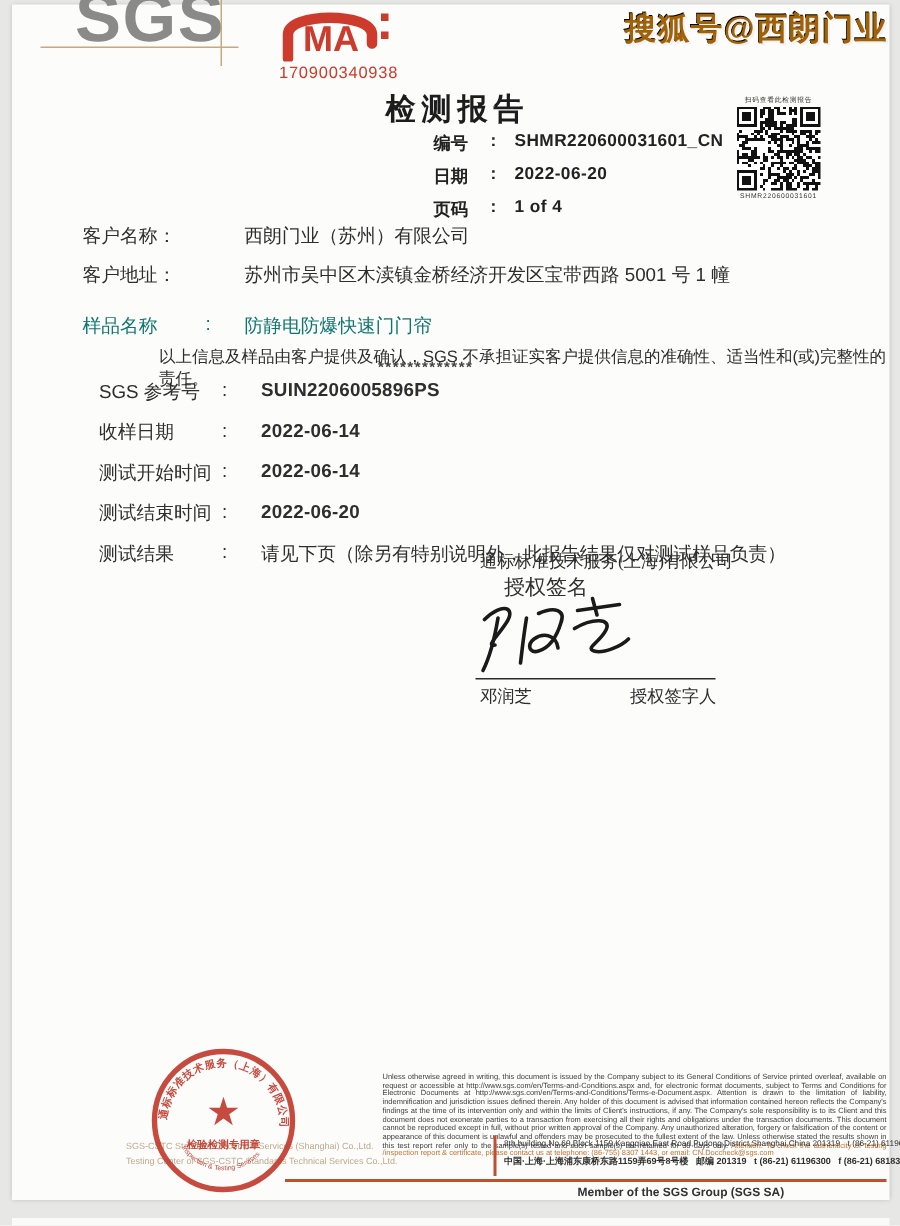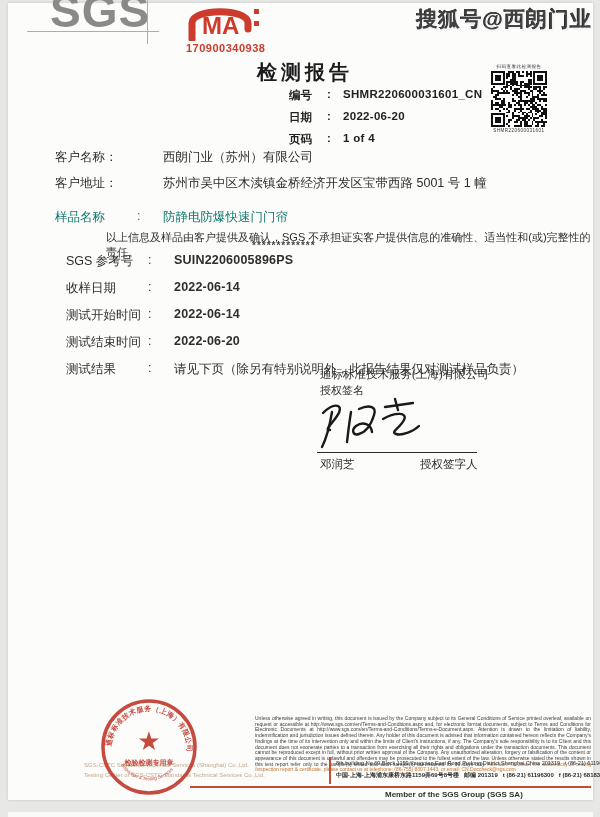--- a/index.html
+++ b/index.html
@@ -7,22 +7,22 @@
   .screen{position:relative;width:600px;height:817px;overflow:hidden;}
   .page{position:absolute;left:8px;top:3px;width:585px;height:797px;background:#fcfcfb;box-shadow:0 0 3px rgba(0,0,0,.15);}
   .next-page{position:absolute;left:8px;top:812px;width:585px;height:5px;background:#fafaf9;}
   .abs{position:absolute;}
 
   
   .sgs-logo{left:50px;top:-16px;font-size:46px;font-weight:900;color:#8a8a88;letter-spacing:1px;font-family:"Liberation Sans",sans-serif;}
   .crop-h{left:27px;top:31px;width:132px;height:1px;background:#c9a87c;}
   .crop-v{left:147px;top:0;width:1px;height:44px;background:#c9a87c;}
   .cma-block{left:182px;top:1px;width:110px;}
-  .cma-number{font-size:11px;font-weight:700;color:#cc3b2b;letter-spacing:.5px;margin-top:-3px;margin-left:4px;}
-  .watermark{right:8px;top:5px;font-size:21px;font-weight:900;color:#404040;letter-spacing:1px;
+  .cma-number{font-size:11px;font-weight:400;color:#cc3b2b;letter-spacing:.5px;margin-top:-3px;margin-left:4px;}
+  .watermark{right:8px;top:5px;font-size:21px;font-weight:900;color:#a16207;letter-spacing:1px;
              text-shadow:1.5px 1.5px 0 #f1f1f1, -0.5px -0.5px 0 #000;}
 
   
   .report-title{left:257px;top:59px;font-size:20px;font-weight:700;letter-spacing:4px;color:#1c1c1c;}
   .title-rows{left:289px;top:88px;display:grid;grid-template-columns:38px 16px auto;row-gap:7px;
               font-size:11.5px;font-weight:700;color:#222;}
   .title-rows .v{letter-spacing:.3px;}
 
   
   .qr-block{left:485px;top:64px;width:68px;text-align:center;}
@@ -35,21 +35,21 @@
   .triple{display:grid;grid-template-columns:82px 26px auto;font-size:12.5px;color:#0f766e;}
   .sample-row{left:55px;top:209px;width:500px;}
   .note{left:70px;top:230px;width:488px;font-size:11px;color:#2e2e2e;margin-left:36px;}
   .asterisks{left:252px;top:240px;font-size:10px;font-weight:700;letter-spacing:1px;color:#444;}
   .details-rows{left:66px;top:253px;width:520px;display:grid;grid-template-columns:82px 26px auto;row-gap:10px;
                 font-size:12.5px;color:#2e2e2e;}
   .val-latin{font-weight:700;letter-spacing:.2px;}
 
   
   .sig-company{left:320px;top:367px;font-size:11.5px;color:#2e2e2e;font-family:Liberation Serif, serif;}
-  .sig-label{left:320px;top:383px;font-size:11px;color:#2e2e2e;}
+  .sig-label{left:336px;top:383px;font-size:14px;color:#2e2e2e;}
   .sig-svg{left:315px;top:397px;width:112px;height:54px;}
   .sig-line{left:317px;top:452px;width:160px;height:1px;background:#2a2a2a;}
   .sig-name{left:320px;top:457px;font-size:11.5px;color:#2e2e2e;}
   .sig-role{left:420px;top:457px;font-size:11.5px;color:#2e2e2e;}
 
   
   .stamp-svg{left:99px;top:697px;width:100px;height:100px;opacity:.92;}
   .company-gray{left:84px;top:760px;width:246px;font-size:6px;line-height:10px;color:#c0a98e;}
   .disclaimer{left:255px;top:711px;width:336px;font-size:5px;line-height:5.7px;color:#3d3d3d;text-align:justify;}
   .attention{color:#c07435;}

